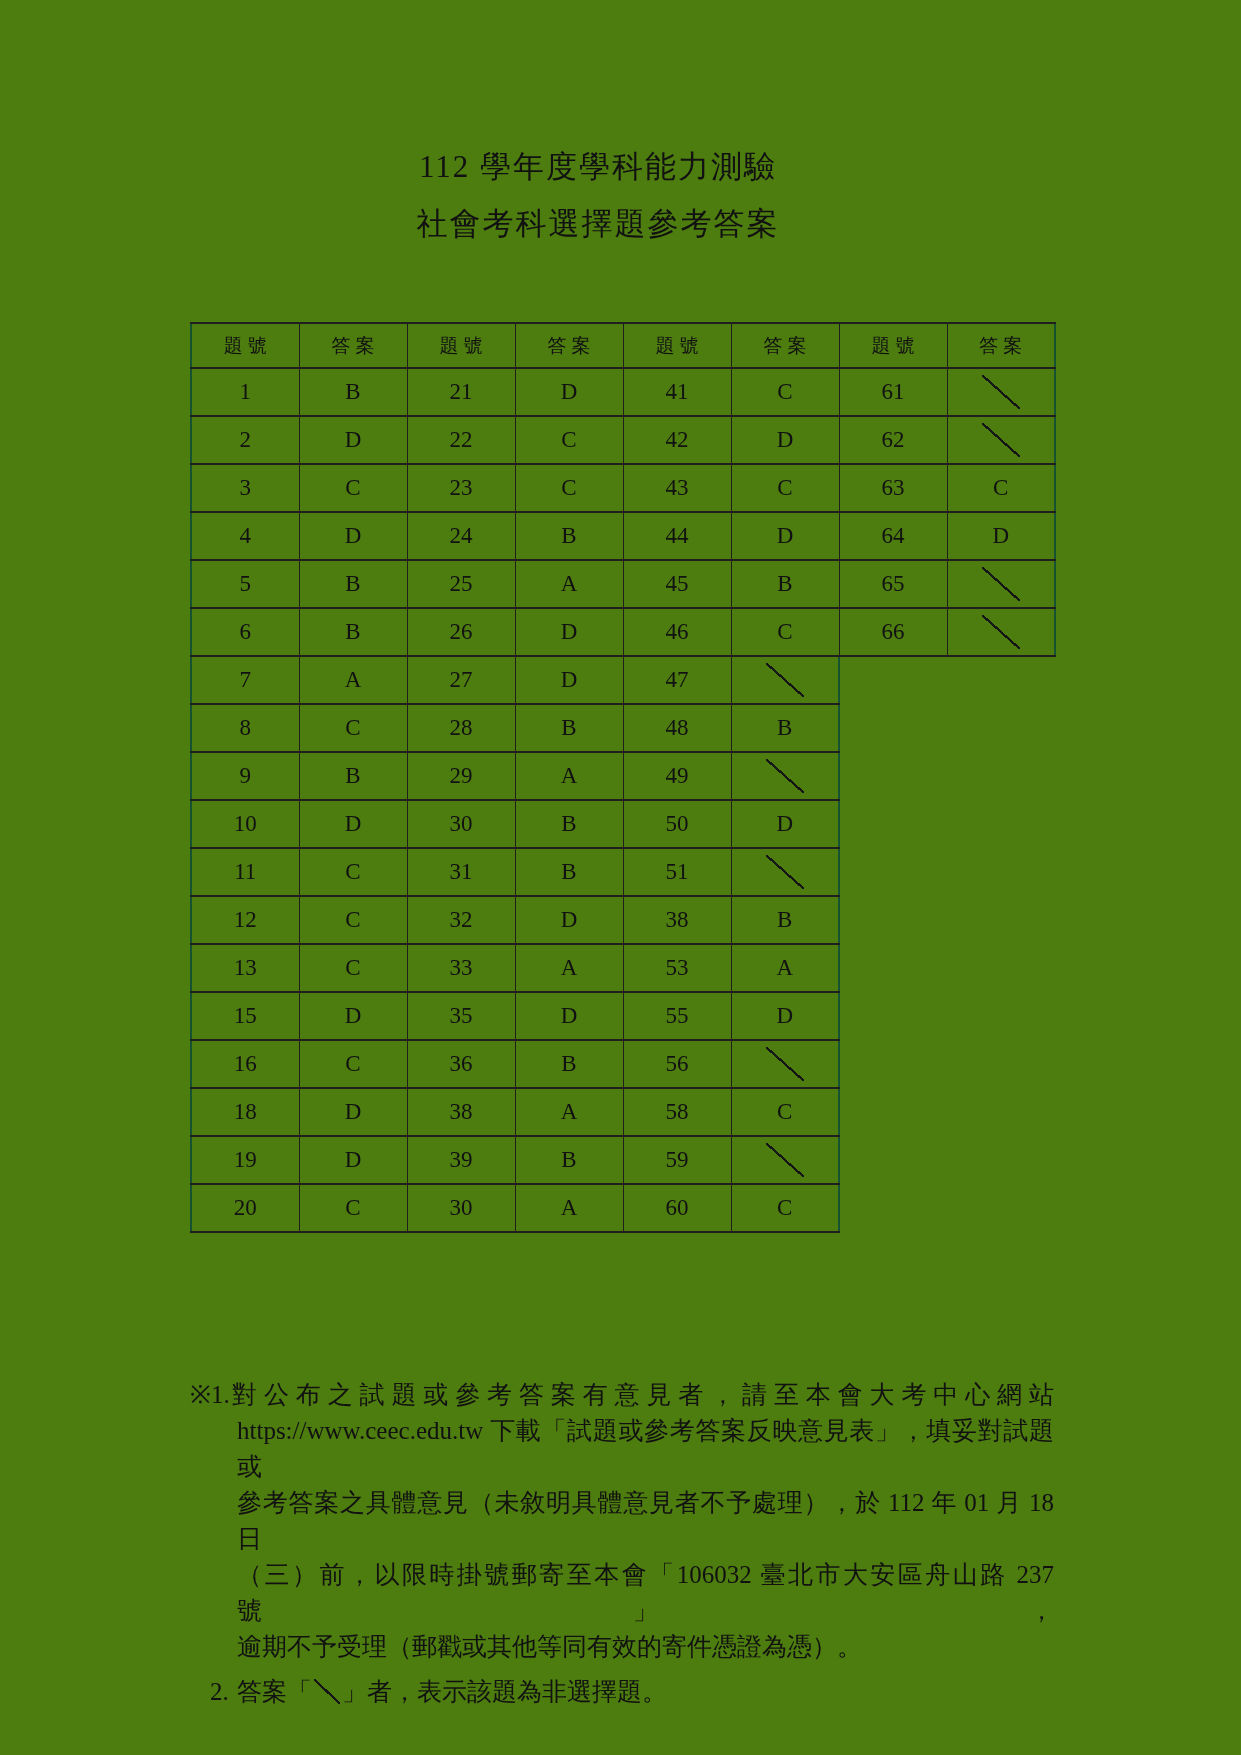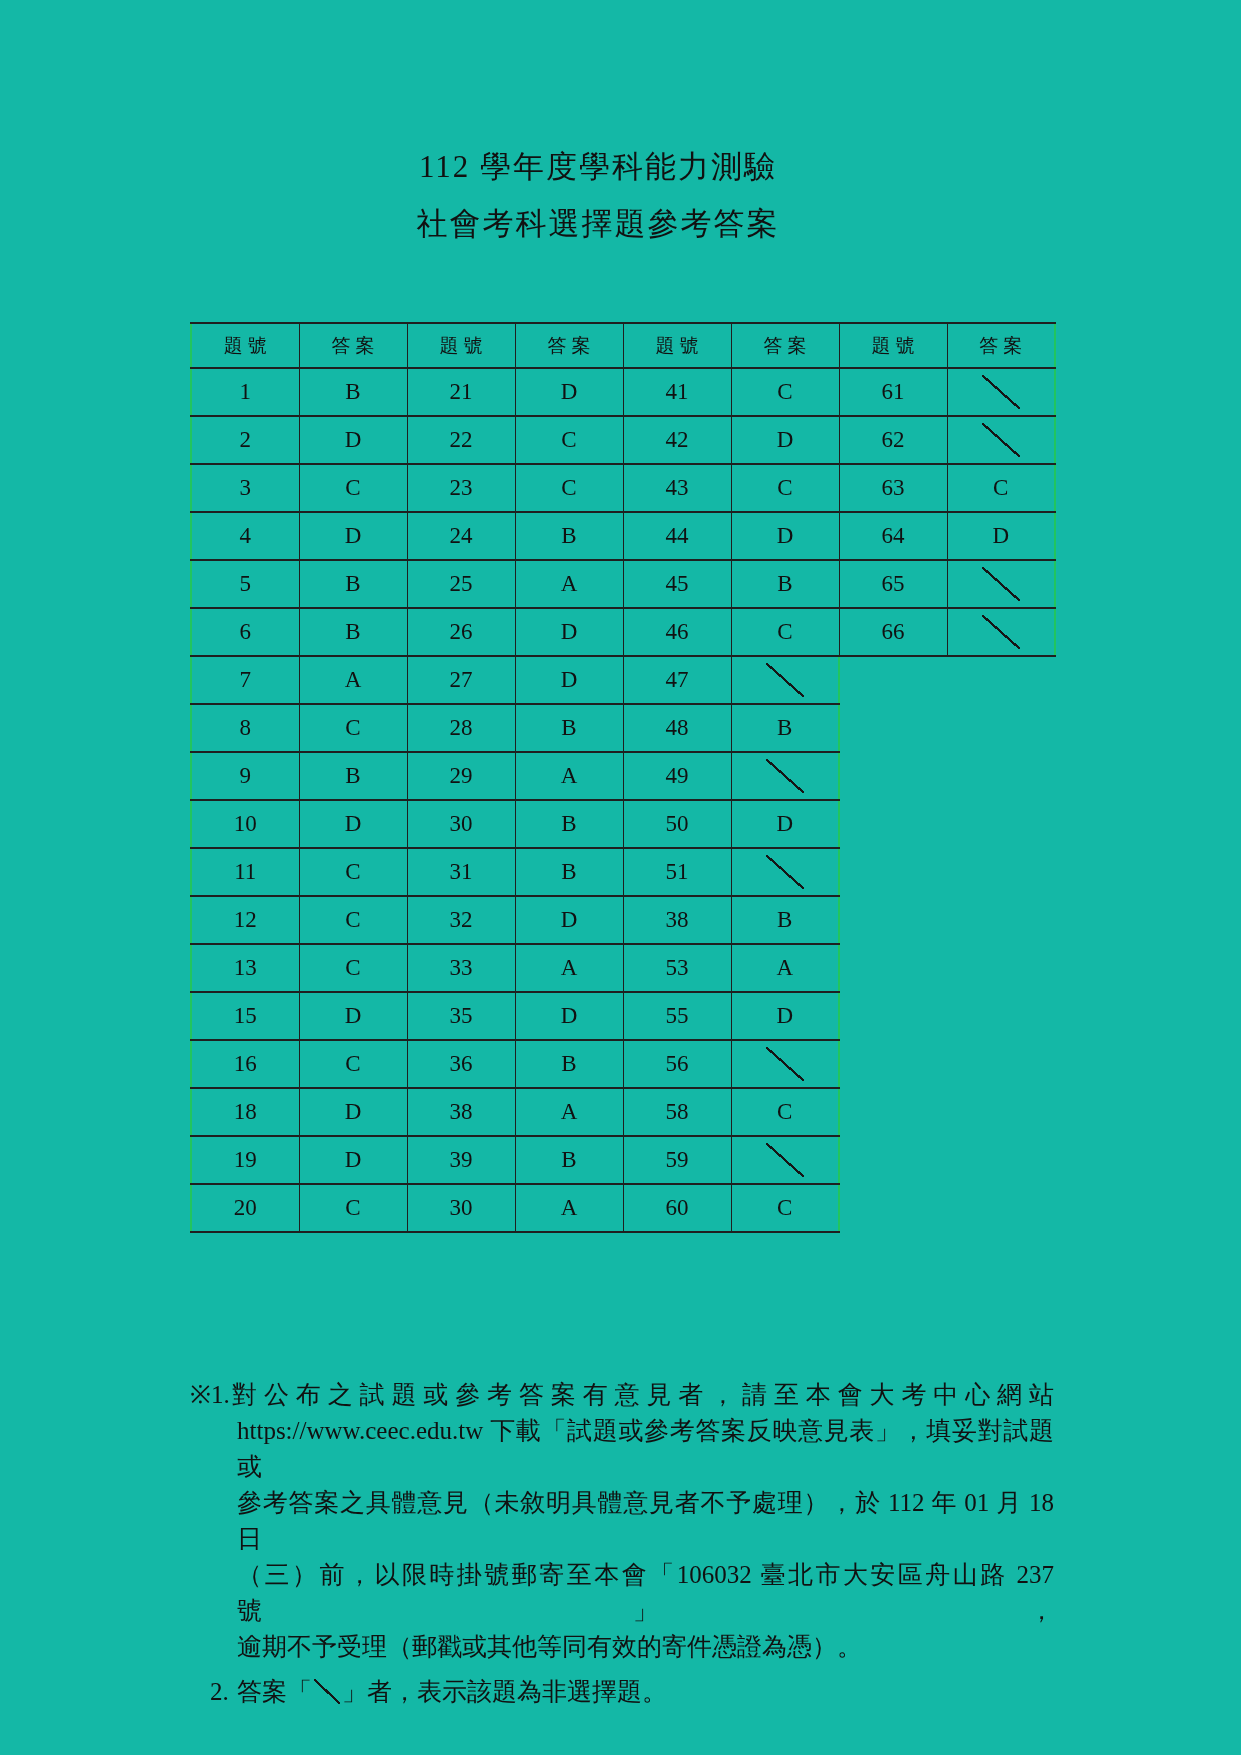--- a/index.html
+++ b/index.html
@@ -1,20 +1,20 @@
 <!DOCTYPE html>
 <html><head>
 <meta charset="utf-8">
 <style>
   html,body { margin:0; padding:0; background:#ffffff; }
   .page {
     position:relative;
     width:1241px;
     height:1755px;
-    background:#14b8a6;
+    background:#4d7c0f;
     color:#111;
     font-family:"Liberation Serif","DejaVu Serif",serif;
     overflow:hidden;
   }
 
   
   .title-block {
     position:absolute;
     top:147px;
     left:190px;
@@ -28,21 +28,21 @@
     white-space:nowrap;
   }
   .title-line.subtitle { margin-top:17px; }
 
   
   .answer-table {
     position:absolute;
     left:190px;
     border-collapse:collapse;
     table-layout:fixed;
-    border:2px solid #22c55e;
+    border:2px solid #14532d;
   }
   .answer-table.t1 { top:322px; width:866px; }
   .answer-table.t2 { top:655px; width:650px; }
   .answer-table col { width:108px; }
   .answer-table th, .answer-table td {
     border:2px solid #1f1f1f;
     border-left-width:1px;
     border-right-width:1px;
     text-align:center;
     vertical-align:middle;

